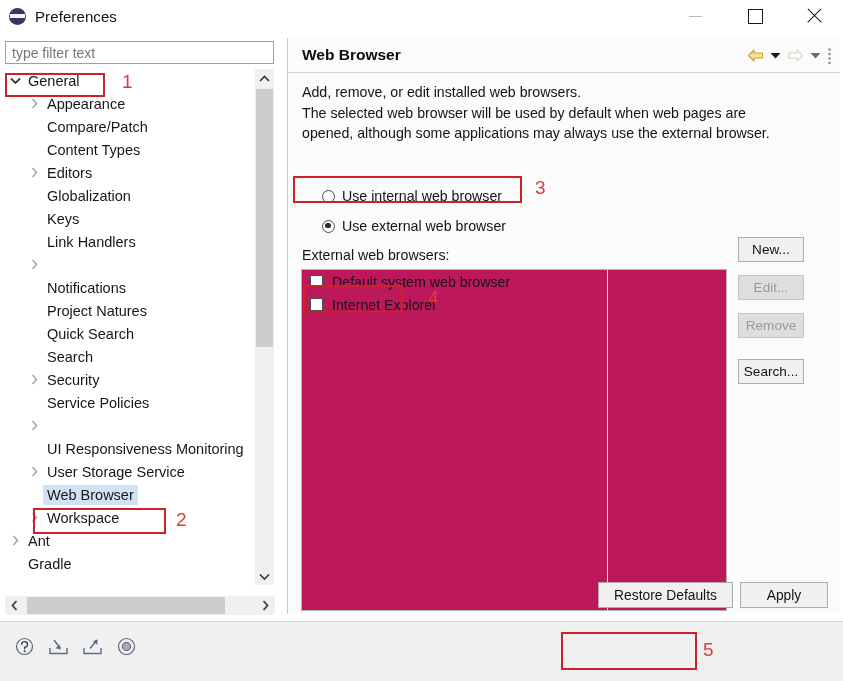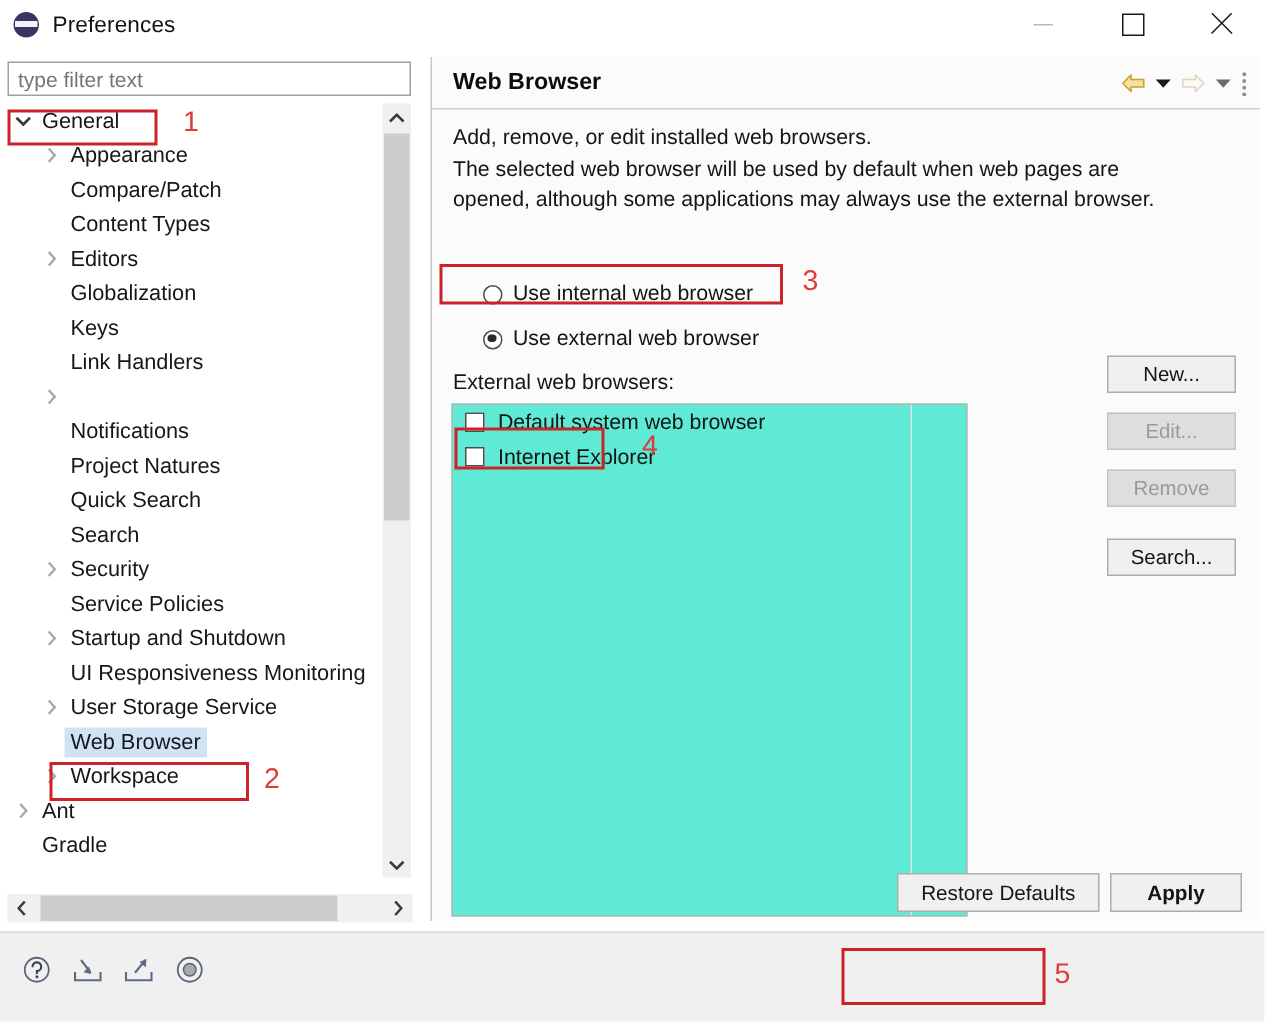--- a/index.html
+++ b/index.html
@@ -242,22 +242,22 @@
   }
   #list-label {
     position: absolute;
     left: 14px; top: 209px;
     font-size: 14.2px;
     color: #141414;
   }
   #browser-list {
     position: absolute;
     left: 13px; top: 231px;
-    width: 344px; height: 342px;
-    background: #5eead4;
+    width: 426px; height: 342px;
+    background: #be185d;
     border: 1px solid #b4b4b4;
     box-sizing: border-box;
     overflow: hidden;
   }
   #list-col-divider {
     position: absolute;
     left: 305px; top: 0;
     width: 1px; height: 340px;
     background: #e2e2e2;
   }
@@ -286,21 +286,21 @@
     width: 4px; height: 8px;
     border: solid #555;
     border-width: 0 1.6px 1.6px 0;
     transform: rotate(42deg);
   }
 
   
   .sidebtn {
     position: absolute;
     left: 450px;
-    width: 86px; height: 25px;
+    width: 66px; height: 25px;
     font-family: "Liberation Sans", sans-serif;
     font-size: 13.6px;
     color: #141414;
     background: #f0f0f0;
     border: 1px solid #adadad;
     box-sizing: border-box;
     display: flex; align-items: center; justify-content: center;
   }
   .sidebtn.disabled {
     color: #9a9a9a;
@@ -318,21 +318,21 @@
     height: 26px;
     font-family: "Liberation Sans", sans-serif;
     font-size: 13.8px;
     color: #141414;
     background: #f0f0f0;
     border: 1px solid #adadad;
     box-sizing: border-box;
     display: flex; align-items: center; justify-content: center;
   }
   #btn-restore { left: 310px; top: 544px; width: 135px; text-align: center; }
-  #btn-apply   { left: 452px; top: 544px; width: 88px; font-weight: bold; }
+  #btn-apply   { left: 452px; top: 544px; width: 88px; }
 
   
   #footer {
     position: absolute;
     left: 0; top: 621px;
     width: 843px; height: 60px;
     background: #f0f0f0;
     border-top: 1px solid #d6d6d6;
   }
   #footer-icons {
@@ -468,21 +468,20 @@
       <div class="tree-item d1">
         <span class="arrow"></span>
         <span class="tlabel">Service Policies</span>
       </div>
       <div class="tree-item d1">
         <span class="arrow">
           <svg width="7" height="11" viewBox="0 0 7 11">
             <polyline points="1.5,1 5.5,5.5 1.5,10" stroke="#a8a8a8" stroke-width="1.6" fill="none"></polyline>
           </svg>
         </span>
-        <span class="tlabel">Startup and Shutdown</span>
       </div>
       <div class="tree-item d1">
         <span class="arrow"></span>
         <span class="tlabel">UI Responsiveness Monitoring</span>
       </div>
       <div class="tree-item d1">
         <span class="arrow">
           <svg width="7" height="11" viewBox="0 0 7 11">
             <polyline points="1.5,1 5.5,5.5 1.5,10" stroke="#a8a8a8" stroke-width="1.6" fill="none"></polyline>
           </svg>

